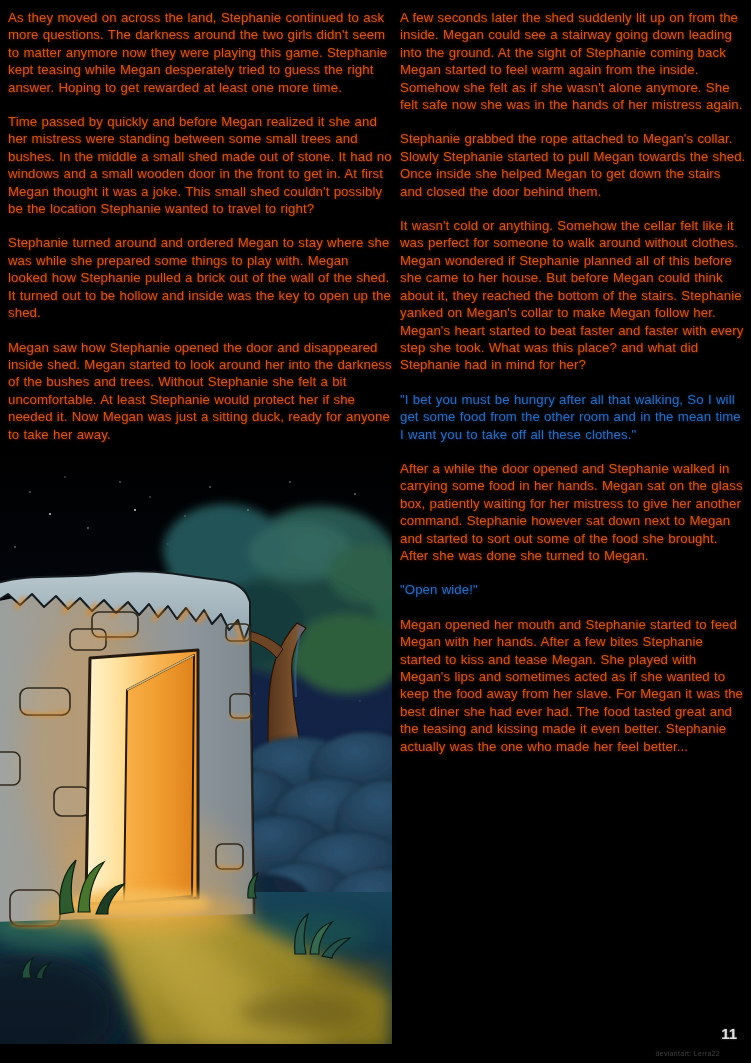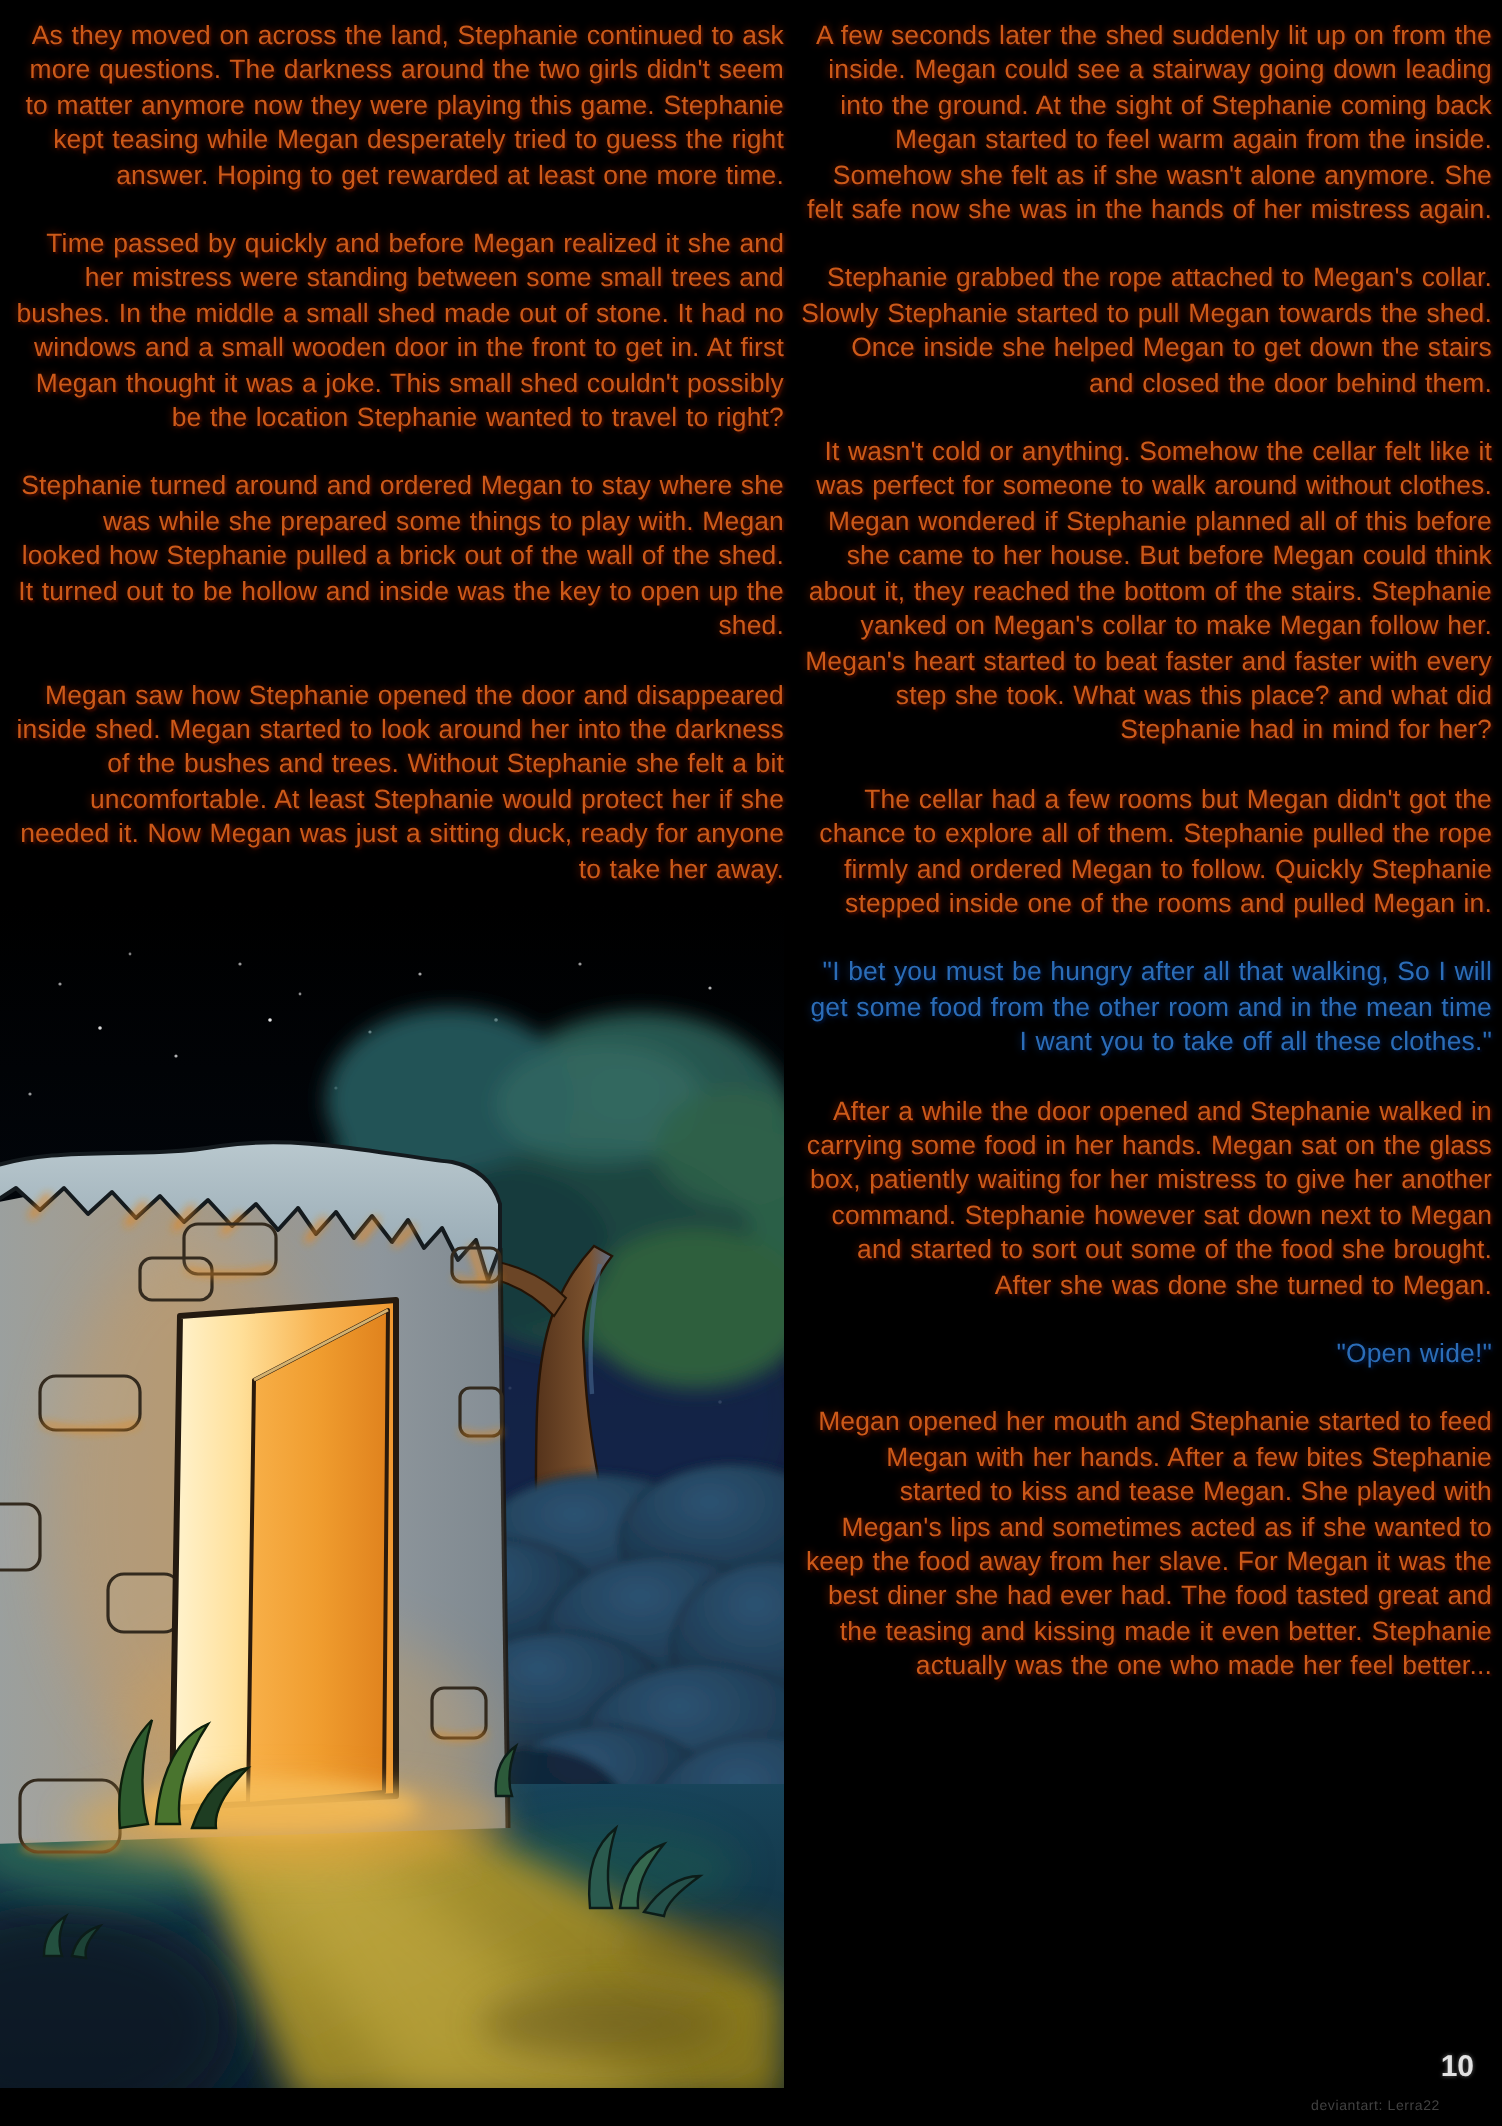--- a/index.html
+++ b/index.html
@@ -10,21 +10,20 @@
   }
   .col{position:absolute;top:9px;}
   .col-left{left:8px;width:384px;}
   .col-right{left:400px;width:346px;}
   .para{
     margin:0 0 17px 0;
     font-size:13.2px;
     line-height:17.4px;
     letter-spacing:0.1px;
     word-spacing:0.5px;
-    text-align:right;
   }
   .para.orange{
     color:#cd5a19;
     text-shadow:0 0 4px rgba(140,35,0,0.85), 1px 1px 1px rgba(50,8,0,0.9);
   }
   .para.blue{
     color:#2b6db8;
     text-shadow:0 0 4px rgba(15,55,120,0.8), 1px 1px 1px rgba(0,10,30,0.9);
   }
   .illustration{
@@ -49,21 +48,20 @@
       <p class="para orange">As they moved on across the land, Stephanie continued to ask more questions. The darkness around the two girls didn't seem to matter anymore now they were playing this game. Stephanie kept teasing while Megan desperately tried to guess the right answer. Hoping to get rewarded at least one more time.</p>
       <p class="para orange">Time passed by quickly and before Megan realized it she and her mistress were standing between some small trees and bushes. In the middle a small shed made out of stone. It had no windows and a small wooden door in the front to get in. At first Megan thought it was a joke. This small shed couldn't possibly be the location Stephanie wanted to travel to right?</p>
       <p class="para orange">Stephanie turned around and ordered Megan to stay where she was while she prepared some things to play with. Megan looked how Stephanie pulled a brick out of the wall of the shed. It turned out to be hollow and inside was the key to open up the shed.</p>
       <p class="para orange">Megan saw how Stephanie opened the door and disappeared inside shed. Megan started to look around her into the darkness of the bushes and trees. Without Stephanie she felt a bit uncomfortable. At least Stephanie would protect her if she needed it. Now Megan was just a sitting duck, ready for anyone to take her away.</p>
     </div>
 
   <div class="col col-right">
       <p class="para orange">A few seconds later the shed suddenly lit up on from the inside. Megan could see a stairway going down leading into the ground. At the sight of Stephanie coming back Megan started to feel warm again from the inside. Somehow she felt as if she wasn't alone anymore. She felt safe now she was in the hands of her mistress again.</p>
       <p class="para orange">Stephanie grabbed the rope attached to Megan's collar. Slowly Stephanie started to pull Megan towards the shed. Once inside she helped Megan to get down the stairs and closed the door behind them.</p>
       <p class="para orange">It wasn't cold or anything. Somehow the cellar felt like it was perfect for someone to walk around without clothes. Megan wondered if Stephanie planned all of this before she came to her house. But before Megan could think about it, they reached the bottom of the stairs. Stephanie yanked on Megan's collar to make Megan follow her. Megan's heart started to beat faster and faster with every step she took. What was this place? and what did Stephanie had in mind for her?</p>
-      <p class="para orange">The cellar had a few rooms but Megan didn't got the chance to explore all of them. Stephanie pulled the rope firmly and ordered Megan to follow. Quickly Stephanie stepped inside one of the rooms and pulled Megan in.</p>
       <p class="para blue">"I bet you must be hungry after all that walking, So I will get some food from the other room and in the mean time I want you to take off all these clothes."</p>
       <p class="para orange">After a while the door opened and Stephanie walked in carrying some food in her hands. Megan sat on the glass box, patiently waiting for her mistress to give her another command. Stephanie however sat down next to Megan and started to sort out some of the food she brought. After she was done she turned to Megan.</p>
       <p class="para blue">"Open wide!"</p>
       <p class="para orange">Megan opened her mouth and Stephanie started to feed Megan with her hands. After a few bites Stephanie started to kiss and tease Megan. She played with Megan's lips and sometimes acted as if she wanted to keep the food away from her slave. For Megan it was the best diner she had ever had. The food tasted great and the teasing and kissing made it even better. Stephanie actually was the one who made her feel better...</p>
     </div>
 
   <div class="illustration">
     <svg width="392" height="600" viewBox="0 0 392 600" xmlns="http://www.w3.org/2000/svg">
       <defs>
         <linearGradient id="skyGrad" x1="0" y1="0" x2="0" y2="1">
@@ -265,16 +263,16 @@
         <path d="M22,526 C22,516 26,510 33,506 C29,514 29,520 31,526 Z" fill="#23503f" stroke="#0c1c18"></path>
         <path d="M36,526 C38,518 43,513 50,511 C44,518 42,522 43,527 Z" fill="#1c4236" stroke="#0c1c18"></path>
         <path d="M248,446 C247,434 251,426 258,421 C254,432 254,440 256,446 Z" fill="#2c5a3a" stroke="#0c1c18"></path>
         <path d="M748,0 Z" fill="none"></path>
       </g>
 
       <rect x="0" y="592" width="392" height="8" fill="#000000"></rect>
     </svg>
   </div>
 
-  <div class="page-number">10</div>
+  <div class="page-number">11</div>
   <div class="credit">deviantart: Lerra22</div>
 
 </div>
 
 </body></html>

